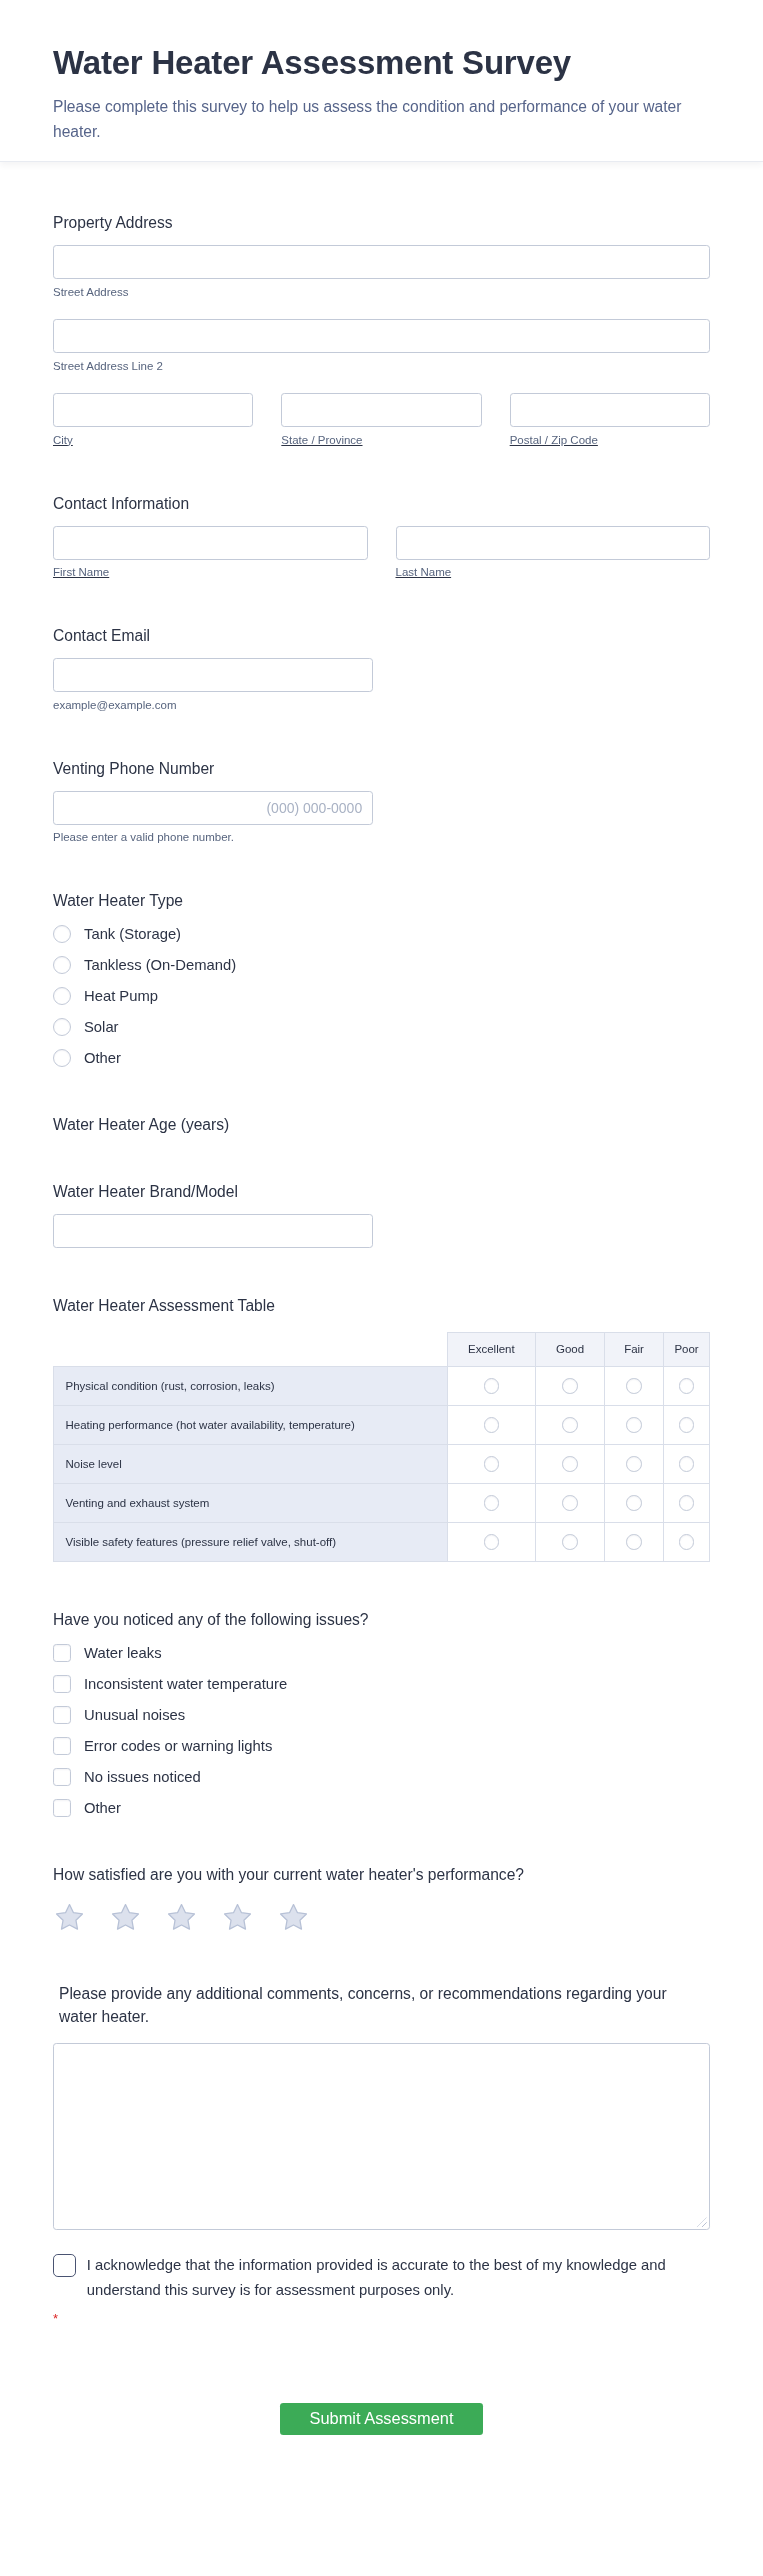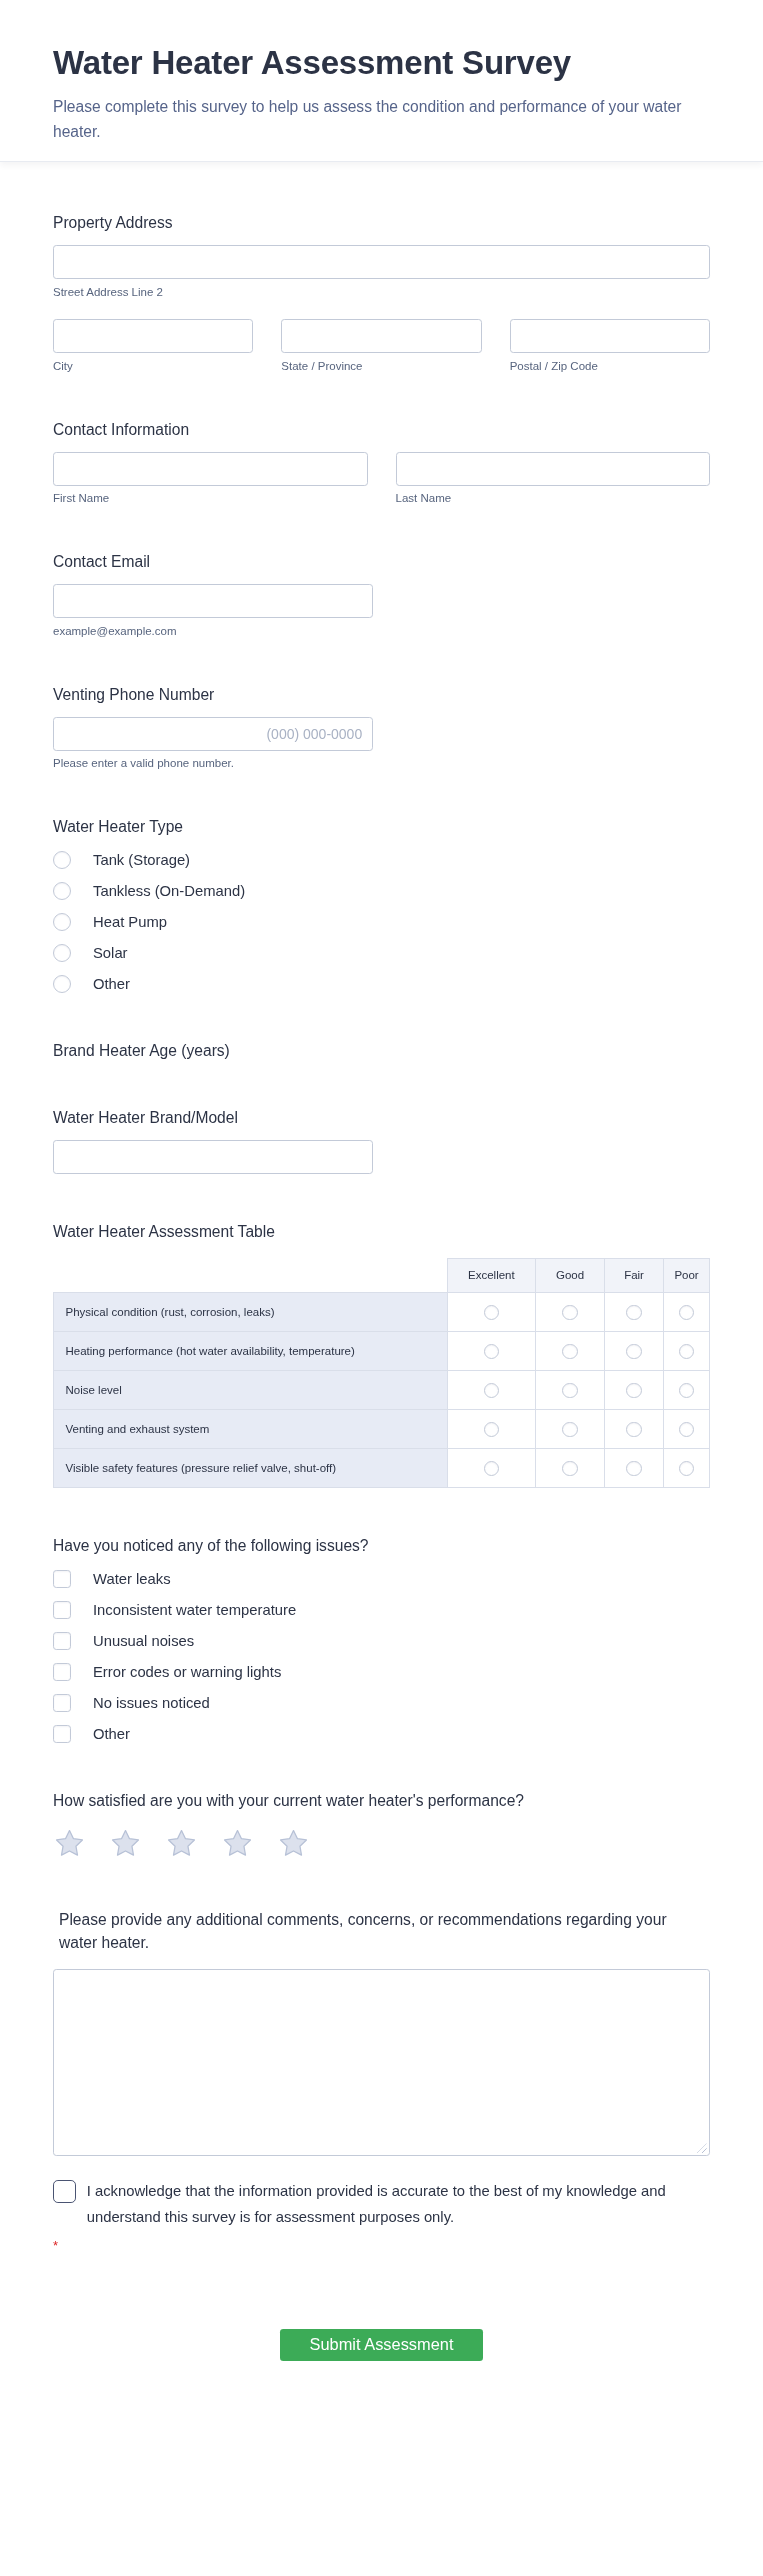--- a/index.html
+++ b/index.html
@@ -44,21 +44,21 @@
   .question { margin-top: 49px; }
   .q-label {
     display: block;
     font-size: 15.6px;
     font-weight: 500;
     color: var(--heading-text);
     margin-bottom: 13px;
   }
   .field { margin-bottom: 21.3px; }
   .field:last-child { margin-bottom: 0; }
-  .field-row { display: flex; gap: 28px; }
+  .field-row { display: flex; gap: 28px; text-decoration: underline; }
   .field-row .field { flex: 1; margin-bottom: 0; }
   .text-input {
     display: block;
     width: 100%;
     height: 34px;
     border: 0.8px solid var(--input-border);
     border-radius: 3.3px;
     padding: 0 9.8px;
     font-family: inherit;
     font-size: 14px;
@@ -67,21 +67,21 @@
     text-align: right;
   }
   .text-input::placeholder { color: #a9b2c4; }
   .text-input.short { width: 320px; }
   .sublabel {
     margin-top: 6.6px;
     font-size: 11.5px;
     color: var(--sublabel-text);
   }
   .option-list { display: flex; flex-direction: column; gap: 13px; margin-top: 14.8px; }
-  .option { display: flex; align-items: center; gap: 22px; font-size: 14.8px; color: var(--heading-text); cursor: pointer; }
+  .option { display: flex; align-items: center; gap: 13px; font-size: 14.8px; color: var(--heading-text); cursor: pointer; }
   .radio {
     width: 18px; height: 18px; flex: none;
     border: 0.8px solid var(--input-border);
     border-radius: 50%;
     background: #fff;
     box-shadow: inset 0 0.8px 1.6px rgba(60,70,100,0.08);
   }
   .checkbox {
     width: 18px; height: 18px; flex: none;
     border: 0.8px solid var(--input-border);
@@ -177,20 +177,24 @@
   <h1 class="title">Water Heater Assessment Survey</h1>
   <p class="subtitle">Please complete this survey to help us assess the condition and performance of your water heater.</p>
 </div>
 
 <div class="form">
 
   <section class="question">
     <span class="q-label">Property Address</span>
     <div class="field">
       <input class="text-input" type="text" style="">
+      <div class="sublabel">Street Address</div>
+    </div>
+    <div class="field">
+      <input class="text-input" type="text" style="">
       <div class="sublabel">Street Address Line 2</div>
     </div>
     <div class="field-row">
       <div class="field">
         <input class="text-input" type="text" style="">
         <div class="sublabel">City</div>
       </div>
       <div class="field">
         <input class="text-input" type="text" style="">
         <div class="sublabel">State / Province</div>
@@ -253,21 +257,21 @@
         </label>
 
         <label class="option">
           <span class="radio"></span>
           <span>Other</span>
         </label>
       </div>
   </section>
 
   <section class="question">
-    <span class="q-label">Brand Heater Age (years)</span>
+    <span class="q-label">Water Heater Age (years)</span>
   </section>
 
   <section class="question">
     <span class="q-label">Water Heater Brand/Model</span>
     <input class="text-input short" type="text" style="">
   </section>
 
   <section class="question">
     <span class="q-label">Water Heater Assessment Table</span>
     <table class="assessment-table">

